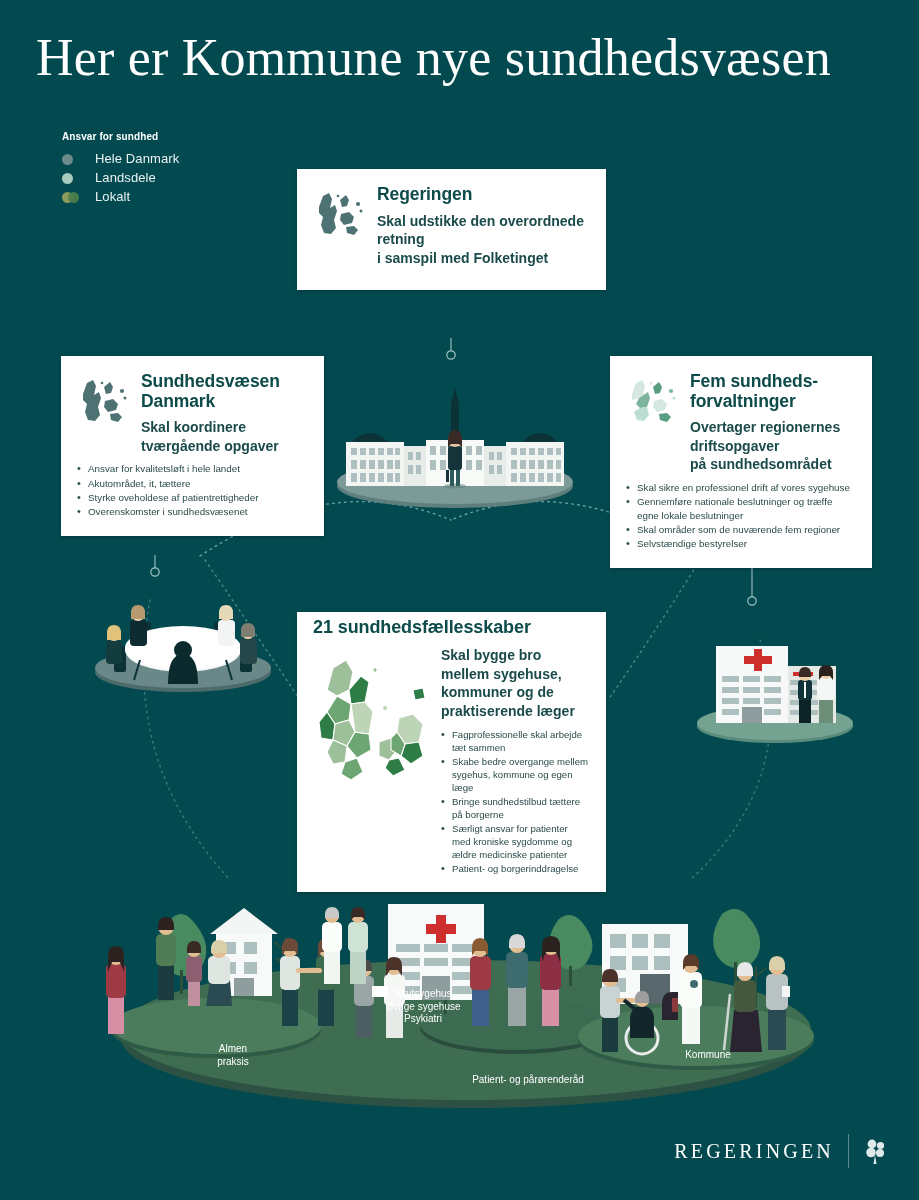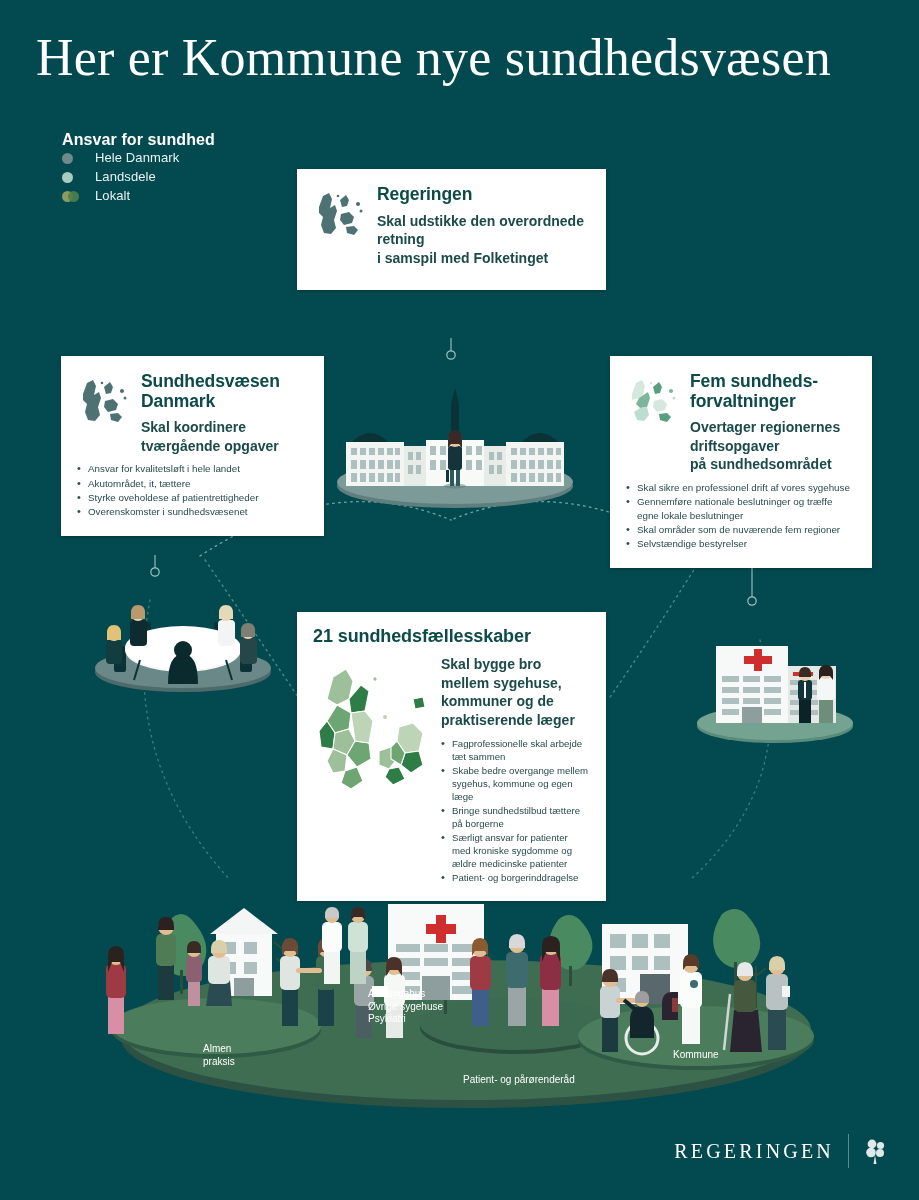--- a/index.html
+++ b/index.html
@@ -26,22 +26,22 @@
     font-size: 52px;
     font-weight: 400;
     color: #ffffff;
     letter-spacing: 0.2px;
     white-space: nowrap;
   }
 
   
   .legend { position: absolute; left: 62px; top: 131px; }
   .legend-title {
-    font-size: 16px; font-weight: bold; color: #ffffff;
-    letter-spacing: .1px;
+    font-size: 10px; font-weight: bold; color: #ffffff;
+    margin-bottom: 8px; letter-spacing: .1px;
   }
   .legend-row { display: flex; align-items: center; height: 17px; margin-bottom: 2px; }
   .legend-dots { width: 26px; height: 14px; position: relative; }
   .legend-dots i {
     position: absolute; top: 2px; width: 11px; height: 11px;
     border-radius: 50%; display: block;
   }
   .legend-label { font-size: 13px; color: #eaf2f2; margin-left: 7px; letter-spacing: .1px; }
 
   
@@ -74,38 +74,38 @@
   ul.card-list li::before {
     content: "\2022";
     position: absolute; left: 0; top: -1px;
     color: #2a4b4b; font-size: 11px;
   }
 
   
   #card-regeringen { left: 297px; top: 169px; width: 309px; }
   #card-svd        { left: 61px;  top: 356px; width: 263px; }
   #card-fem        { left: 610px; top: 356px; width: 262px; }
-  #card-21         { left: 297px; top: 612px; width: 309px; padding-top: 14px; }
+  #card-21         { left: 297px; top: 612px; width: 309px; padding-top: 5px; }
 
   #card-21 .card-title { font-size: 18px; margin-bottom: 9px; }
   #card-21 .c21-row { display: flex; gap: 10px; align-items: flex-start; }
   #card-21 .c21-map { flex: 0 0 auto; width: 118px; height: 152px; }
   #card-21 ul.card-list li { font-size: 9.6px; }
 
   
   .illus { position: absolute; }
   #illus-gov   { left: 320px; top: 382px; width: 270px; height: 130px; }
   #illus-table { left: 78px;  top: 588px; width: 210px; height: 110px; }
   #illus-hosp  { left: 680px; top: 618px; width: 190px; height: 130px; }
   #illus-scene { left: 96px;  top: 880px; width: 740px; height: 230px; }
 
   .scene-label {
     position: absolute;
     font-size: 10px; color: #ffffff;
-    text-align: left; line-height: 1.25;
+    text-align: center; line-height: 1.25;
     white-space: nowrap;
   }
   #lbl-almen   { left: 203px; top: 1043px; width: 60px; }
   #lbl-sygehus { left: 368px; top: 988px;  width: 110px; }
   #lbl-patient { left: 463px; top: 1074px; width: 130px; }
   #lbl-kommune { left: 673px; top: 1049px; width: 70px; }
 
   
   .footer { position: absolute; right: 30px; bottom: 32px; display: flex; align-items: center; gap: 14px; }
   .footer-text {

